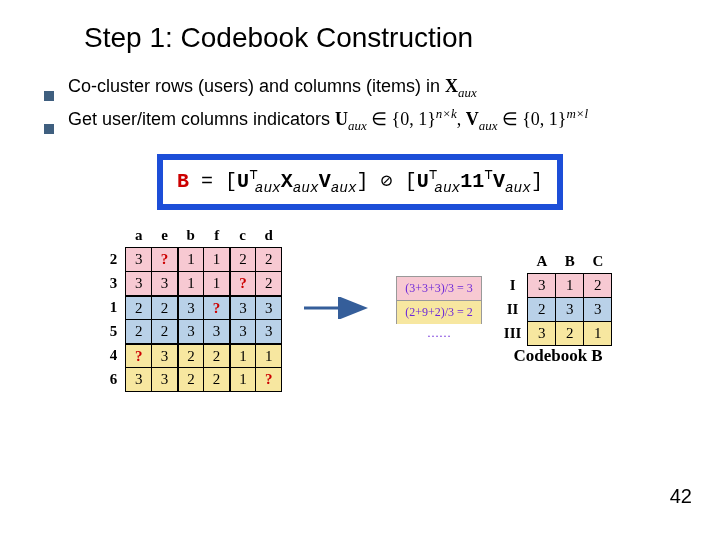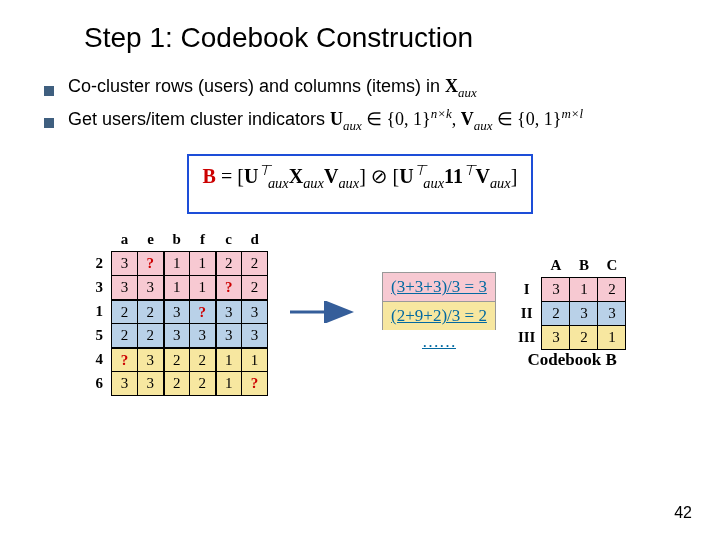--- a/index.html
+++ b/index.html
@@ -22,21 +22,21 @@
     font-size: 28px;
     margin: 0 0 20px 58px;
     font-weight: normal;
   }
   .bullets {
     margin-left: 18px;
     font-size: 18px;
   }
   .bullet-row {
     display: flex;
-    align-items: center;
+    align-items: flex-end;
     margin-bottom: 4px;
   }
   .bullet-mark {
     width: 10px;
     height: 10px;
     background: #3f5f7f;
     margin-top: 7px;
     margin-right: 14px;
     flex-shrink: 0;
   }
@@ -46,23 +46,23 @@
   .sub { font-size: 0.72em; font-style: italic; vertical-align: sub; }
   .sup { font-size: 0.72em; font-style: italic; vertical-align: super; }
   .italic { font-style: italic; }
 
   .formula-area {
     text-align: center;
     margin: 20px 0 14px 0;
   }
   .formula {
     display: inline-block;
-    border: 2px solid #1d4ed8;
-    padding: 6px 14px 20px 14px;
-    font-family: Liberation Serif, serif;
+    border: 6px solid #1d4ed8;
+    padding: 6px 14px 8px 14px;
+    font-family: Liberation Mono, monospace;
     font-size: 20px;
   }
   .formula .B { color: #c00; font-weight: bold; }
 
   .content-row {
     display: flex;
     align-items: center;
     justify-content: center;
     gap: 22px;
     margin-top: 4px;
@@ -88,23 +88,22 @@
   .bg-pink { background: #f7c9d2; }
   .bg-blue { background: #b9d1e8; }
   .bg-yellow { background: #f7e7a0; }
   .thick-top td { border-top: 2.5px solid #000; }
   .thick-left { border-left: 2.5px solid #000 !important; }
 
   .arrow svg { display: block; }
 
   .mid-eq {
     font-family: "Times New Roman", serif;
-    font-size: 17px;
-    color: #0369a1;
-    text-decoration: underline;
+    font-size: 12px;
+    color: #6d28d9;
   }
   .mid-eq .row { padding: 4px 8px; border: 1px solid #999; border-bottom: none; }
   .mid-eq .row:last-of-type { border-bottom: 1px solid #999; }
   .mid-eq .dots { text-align: center; border: none; padding-top: 2px; }
 
   .right-block { text-align: center; }
   .right-table table { border-collapse: collapse; }
   .right-table th, .right-table td {
     width: 28px; height: 24px;
     border: 1px solid #000;
@@ -119,41 +118,41 @@
   }
   .codebook-label {
     font-family: "Times New Roman", serif;
     font-weight: bold;
     font-size: 17px;
   }
 
   .page-num {
     position: absolute;
     right: 28px;
-    bottom: 18px;
-    font-size: 16px;
+    bottom: 32px;
+    font-size: 20px;
   }
 </style>
 </head>
 <body>
 
 <div class="slide">
   <h1 class="title">Step 1: Codebook Construction</h1>
 
   <div class="bullets">
     <div class="bullet-row">
       <div class="bullet-mark"></div>
       <div class="bullet-text">
         <span>Co-cluster rows (users) and columns (items) in </span><span class="serif bold">X</span><span class="serif sub">aux</span>
       </div>
     </div>
     <div class="bullet-row">
       <div class="bullet-mark"></div>
       <div class="bullet-text">
-        <span>Get users/item cluster indicators </span><span class="serif bold">U</span><span class="serif sub">aux</span><span class="serif"> ∈ {0, 1}</span><span class="serif sup">n×k</span><span class="serif">, </span><span class="serif bold">V</span><span class="serif sub">aux</span><span class="serif"> ∈ {0, 1}</span><span class="serif sup">m×l</span>
+        <span>Get user/item columns indicators </span><span class="serif bold">U</span><span class="serif sub">aux</span><span class="serif"> ∈ {0, 1}</span><span class="serif sup">n×k</span><span class="serif">, </span><span class="serif bold">V</span><span class="serif sub">aux</span><span class="serif"> ∈ {0, 1}</span><span class="serif sup">m×l</span>
       </div>
     </div>
   </div>
 
   <div class="formula-area">
     <div class="formula">
       <span class="B">B</span><span> = [</span><span class="bold">U</span><span class="sup">⊤</span><span class="sub italic" style="margin-left:-3px">aux</span><span class="bold">X</span><span class="sub italic">aux</span><span class="bold">V</span><span class="sub italic">aux</span><span>] ⊘ [</span><span class="bold">U</span><span class="sup">⊤</span><span class="sub italic" style="margin-left:-3px">aux</span><span class="bold">11</span><span class="sup">⊤</span><span class="bold">V</span><span class="sub italic">aux</span><span>]</span>
     </div>
   </div>
 

